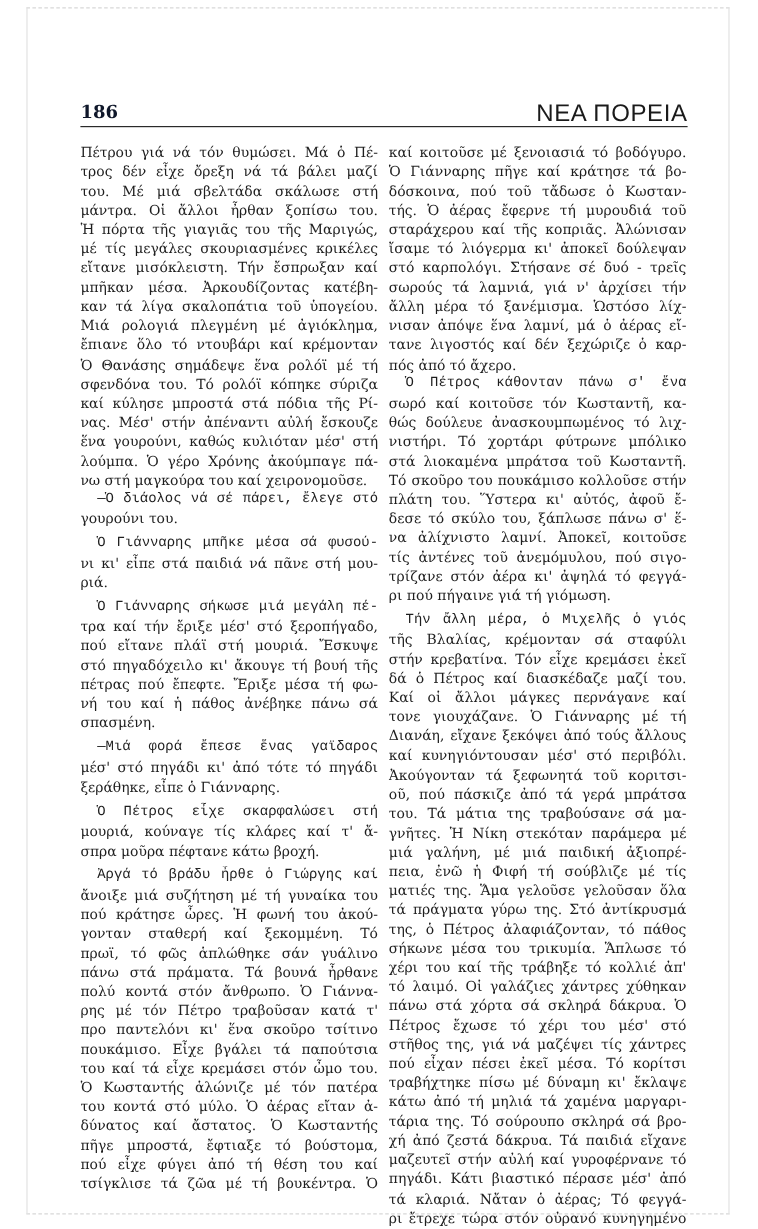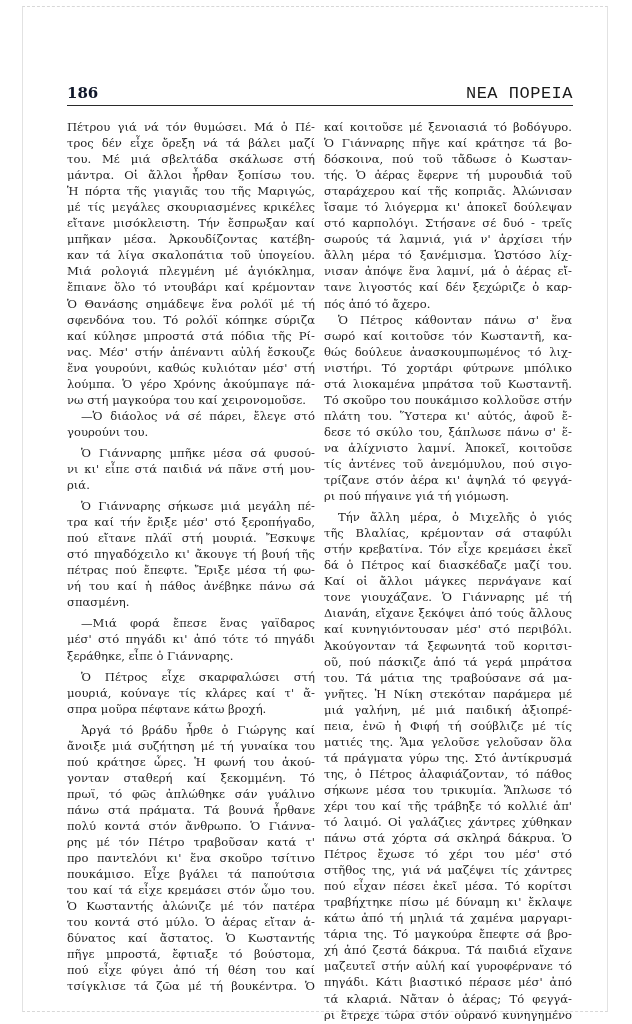--- a/index.html
+++ b/index.html
@@ -3,31 +3,31 @@
 <meta charset="utf-8">
 <style>
   html, body { margin: 0; padding: 0; background: #ffffff; }
   body { width: 632px; height: 1024px; overflow: hidden; position: relative; }
   .page-edge { position: absolute; left: 22px; top: 6px; width: 584px; height: 1004px;
     border-left: 1px solid #e2e2e2; border-right: 1px solid #e2e2e2;
     border-top: 1px dashed #d8d8d8; border-bottom: 1px dashed #d8d8d8; }
   .header { position: absolute; left: 67px; top: 84px; width: 506px; height: 22px; }
   .page-number { position: absolute; left: 0; top: 0; font-family: "DejaVu Serif", serif;
     font-size: 15px; color: #0f172a; font-weight: bold; }
-  .running-title { position: absolute; right: 0; top: 0; font-family: Liberation Mono, monospace;
-    font-size: 17px; color: #1a1a1a; letter-spacing: 0.5px; }
+  .running-title { position: absolute; right: 0; top: 0; font-family: Liberation Sans, sans-serif;
+    font-size: 20px; color: #1a1a1a; letter-spacing: 0.5px; }
   .header-rule { position: absolute; left: 67px; top: 105px; width: 506px; height: 0;
     border-top: 1.5px solid #2a2a2a; }
   .column { position: absolute; top: 119px; width: 248px; font-family: "DejaVu Serif", serif;
     font-size: 11.6px; line-height: 16.05px; color: #1e1e1e; text-align: justify; }
   .col-left { left: 67px; }
   .col-right { left: 324px; }
   .line { display: block; white-space: nowrap; text-align: justify; text-align-last: justify; height: 16.05px; overflow: hidden; }
   .line.last { text-align-last: left; }
-  .line.indent { padding-left: 14px; }
+  .line.indent { padding-left: 14px; font-family: Liberation Mono, monospace; }
   .line.gap { margin-top: 5px; }
 </style>
 </head>
 <body>
 
 <div class="page-edge"></div>
 
 <div class="header">
   <span class="page-number">186</span>
   <span class="running-title">ΝΕΑ ΠΟΡΕΙΑ</span>
@@ -133,20 +133,20 @@
     <span class="line">της, ὁ Πέτρος ἀλαφιάζονταν, τό πάθος</span>
     <span class="line">σήκωνε μέσα του τρικυμία. Ἅπλωσε τό</span>
     <span class="line">χέρι του καί τῆς τράβηξε τό κολλιέ ἀπ'</span>
     <span class="line">τό λαιμό. Οἱ γαλάζιες χάντρες χύθηκαν</span>
     <span class="line">πάνω στά χόρτα σά σκληρά δάκρυα. Ὁ</span>
     <span class="line">Πέτρος ἔχωσε τό χέρι του μέσ' στό</span>
     <span class="line">στῆθος της, γιά νά μαζέψει τίς χάντρες</span>
     <span class="line">πού εἶχαν πέσει ἐκεῖ μέσα. Τό κορίτσι</span>
     <span class="line">τραβήχτηκε πίσω μέ δύναμη κι' ἔκλαψε</span>
     <span class="line">κάτω ἀπό τή μηλιά τά χαμένα μαργαρι-</span>
-    <span class="line">τάρια της. Τό μαγκούρα ἔπεφτε σά βρο-</span>
+    <span class="line">τάρια της. Τό σούρουπο σκληρά σά βρο-</span>
     <span class="line">χή ἀπό ζεστά δάκρυα. Τά παιδιά εἴχανε</span>
     <span class="line">μαζευτεῖ στήν αὐλή καί γυροφέρνανε τό</span>
     <span class="line">πηγάδι. Κάτι βιαστικό πέρασε μέσ' ἀπό</span>
     <span class="line">τά κλαριά. Νἄταν ὁ ἀέρας; Τό φεγγά-</span>
     <span class="line">ρι ἔτρεχε τώρα στόν οὐρανό κυνηγημένο</span>
     <span class="line">ἀπόνα καπνισμένο σύννεφο. Τά παιδιά</span>
   </div>
 
 </body></html>

